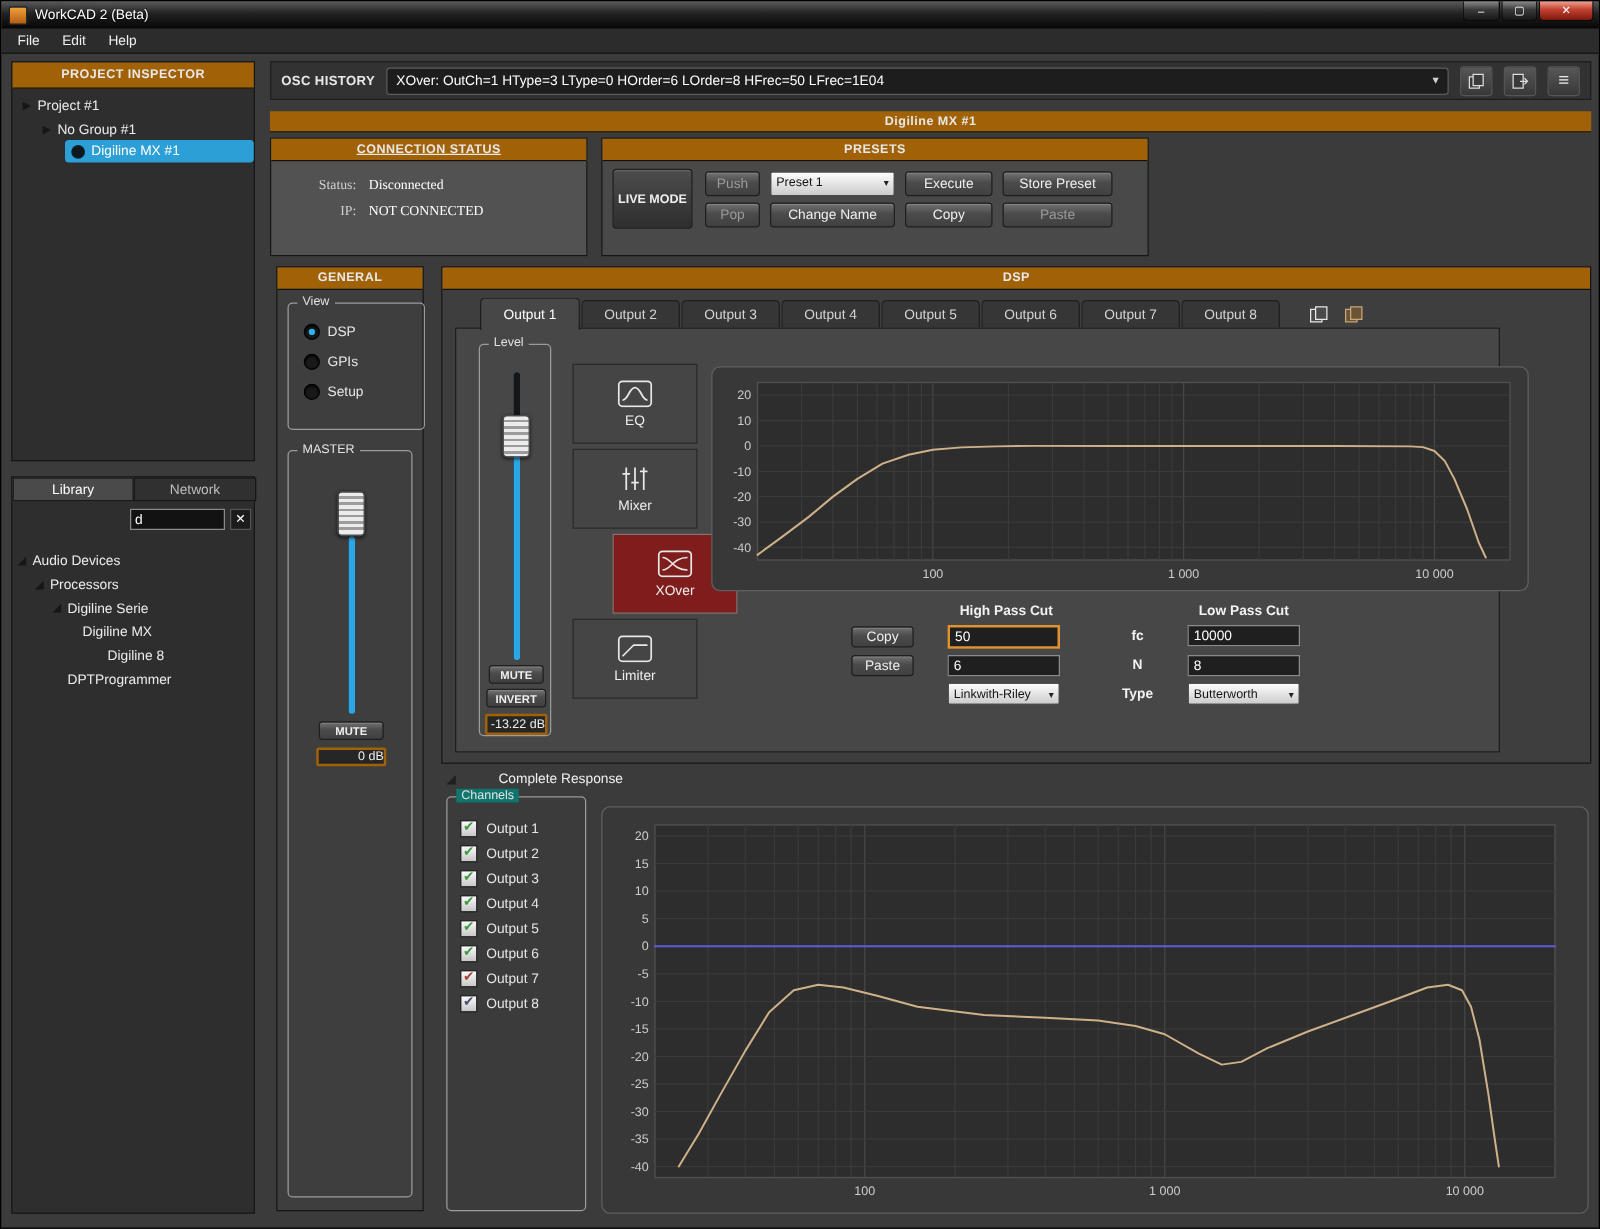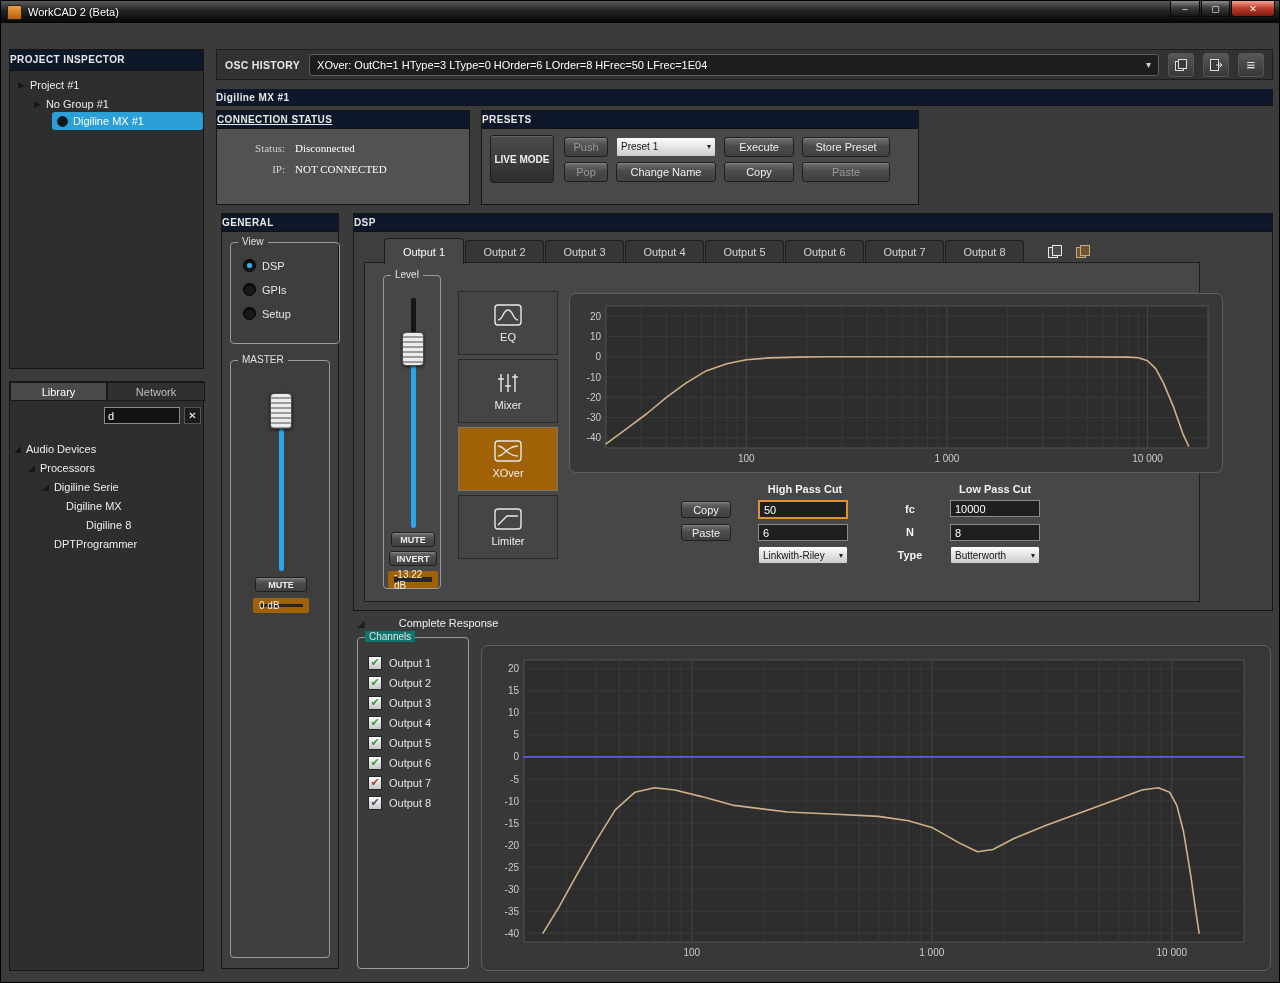--- a/index.html
+++ b/index.html
@@ -12,21 +12,21 @@
   .wtitle{font-size:11px;color:#fff;text-shadow:0 1px 2px #000;}
   .winbtns{position:absolute;right:6px;top:0;display:flex;}
   .winbtn{height:15px;border:1px solid #0a0a0a;border-top:none;border-radius:0 0 4px 4px;background:linear-gradient(#8a8a8a,#3a3a3a 45%,#161616);
     display:flex;align-items:center;justify-content:center;color:#fff;font-size:9px;margin-left:1px;cursor:default;}
   .winbtn.min{width:28px}.winbtn.max{width:27px}
   .winbtn.close{width:42px;background:linear-gradient(#f0a violet,#c0392b);background:linear-gradient(#f2a391,#c2402f 45%,#7d1a0e);}
   
   .menubar{left:0;top:22px;width:1280px;height:20px;background:#2c2c2c;border-bottom:1px solid #151515;display:flex;align-items:center;padding:0 4px;}
   .menuitem{padding:2px 9px;color:#f0f0f0;}
   
-  .phead{background:#0f172a;color:#e8e8e8;font-weight:bold;font-size:10px;text-align:left;letter-spacing:.4px;border-bottom:1px solid #111;}
+  .phead{background:#a16207;color:#e8e8e8;font-weight:bold;font-size:10px;text-align:center;letter-spacing:.4px;border-bottom:1px solid #111;}
   .panel{border:1px solid #161616;}
   
   .sidepanel{background:#2e2e2e;}
   .tri{color:#161616;font-size:9px;margin-right:5px;}
   .titem{display:flex;align-items:center;color:#ececec;}
   .selpill{display:flex;align-items:center;background:#2b9fd6;border-radius:3px;padding:0 5px;height:18px;color:#fff;}
   .statusdot{width:9px;height:9px;border-radius:50%;background:#10161c;border:1px solid #0a2333;margin-right:5px;}
   .libtab{display:flex;align-items:center;justify-content:center;font-size:11px;border:1px solid #181818;}
   .libtab.on{background:#4a4a4a;color:#fff;}
   .libtab.off{background:#303030;color:#bdbdbd;}
@@ -38,42 +38,42 @@
   .oscdrop{flex:1;height:20px;background:#1d1d1d;border:1px solid #5c5c5c;border-radius:3px;display:flex;align-items:center;padding:0 7px;color:#fff;}
   .oscdrop .arrow{margin-left:auto;color:#cfcfcf;font-size:10px;}
   .iconbtn{width:24px;height:22px;border:1px solid #555;border-radius:3px;background:linear-gradient(#575757,#383838);display:flex;align-items:center;justify-content:center;color:#e8e8e8;}
   
   .btn{background:linear-gradient(#717171,#4b4b4b 45%,#404040);border:1px solid #1f1f1f;border-radius:3px;color:#efefef;
     display:flex;align-items:center;justify-content:center;box-shadow:inset 0 1px 0 rgba(255,255,255,.14);font-size:11px;}
   .btn.dim{color:#9a9a9a;}
   .btn.sm{font-size:9px;font-weight:bold;}
   .field{background:#1f1f1f;border:1px solid #8a8a8a;color:#fff;font-size:11px;padding:0 4px;font-family:inherit;}
   .field.hl{border:2px solid #df922f;}
-  .val{background:#262626;border:6px solid #a16207;border-radius:2px;color:#eee;font-size:10px;display:flex;align-items:center;justify-content:flex-start;}
+  .val{background:#262626;border:2px solid #a16207;border-radius:2px;color:#eee;font-size:10px;display:flex;align-items:center;justify-content:flex-end;}
   .select{background:linear-gradient(#fdfdfd,#cccccc);border:1px solid #4a4a4a;border-radius:2px;color:#151515;font-size:10px;display:flex;align-items:center;padding:0 4px;}
   .select .selarrow{margin-left:auto;font-size:8px;color:#222;}
   
   .gbox{border:1px solid #9b9b9b;border-radius:4px;}
   .glabel{position:absolute;top:-7px;left:7px;padding:0 4px;font-size:10px;color:#e2e2e2;}
   .bg-gen{background:#3e3e3e;} .bg-cont{background:#474747;} .bg-main{background:#0f766e;}
   
   .track{background:#14171a;border-radius:2px;}
   .fill{background:#2ba7e8;border-radius:2px;}
   .handle{background:repeating-linear-gradient(to bottom,#ececec 0 3px,#9c9c9c 3px 5px);border:1px solid #4c4c4c;border-radius:4px;box-shadow:0 1px 3px rgba(0,0,0,.7);}
   
   .radiorow{display:flex;align-items:center;gap:6px;}
   .radio{width:11px;height:11px;border-radius:50%;background:#191919;border:1px solid #000;box-shadow:inset 0 1px 2px #000;}
   .radio.on{display:flex;align-items:center;justify-content:center;}
   .radio.on::after{content:"";width:5px;height:5px;border-radius:50%;background:#2fb3ea;}
   .cb{width:12px;height:12px;background:linear-gradient(#fbfbfb,#c6c6c6);border:1px solid #262626;font-size:11px;line-height:11px;font-weight:bold;text-align:center;display:inline-block;}
   
   .tab{display:flex;align-items:center;justify-content:center;border:1px solid #1e1e1e;border-bottom:none;border-radius:4px 4px 0 0;background:#363636;color:#d4d4d4;}
   .tab.on{background:#474747;color:#fff;z-index:3;}
   .mode{display:flex;flex-direction:column;align-items:center;justify-content:center;gap:5px;background:#454545;border:1px solid #2a2a2a;color:#eee;}
-  .mode.on{background:#a16207;border-color:#777;}
+  .mode.on{background:#7f1d1d;border-color:#777;margin-left:32px;}
   .chartbox{background:#383838;border:1px solid #5f5f5f;border-radius:7px;overflow:hidden;}
   .hdrlbl{font-weight:bold;font-size:11px;color:#f2f2f2;text-align:center;}
   .midlbl{font-weight:bold;font-size:11px;color:#f2f2f2;text-align:center;}
 </style>
 </head>
 <body>
 
 <div class="window">
 
   <div class="abs titlebar">
@@ -85,20 +85,25 @@
         </div>
       <div class="winbtn max">
           <span>▢</span>
         </div>
       <div class="winbtn close">
           <span>✕</span>
         </div>
     </div>
   </div>
 
+  <div class="abs menubar">
+    <span class="menuitem">File</span>
+    <span class="menuitem">Edit</span>
+    <span class="menuitem">Help</span>
+  </div>
 
   <div class="abs panel sidepanel" style="left:8px;top:48px;width:195px;height:320px;">
     <div class="phead" style="height:20px;line-height:20px;">PROJECT INSPECTOR</div>
     <div class="abs titem" style="left:8px;top:26px;height:17px;">
       <span class="tri">▶</span>
       <span>Project #1</span>
     </div>
     <div class="abs titem" style="left:24px;top:45px;height:17px;">
       <span class="tri">▶</span>
       <span>No Group #1</span>

